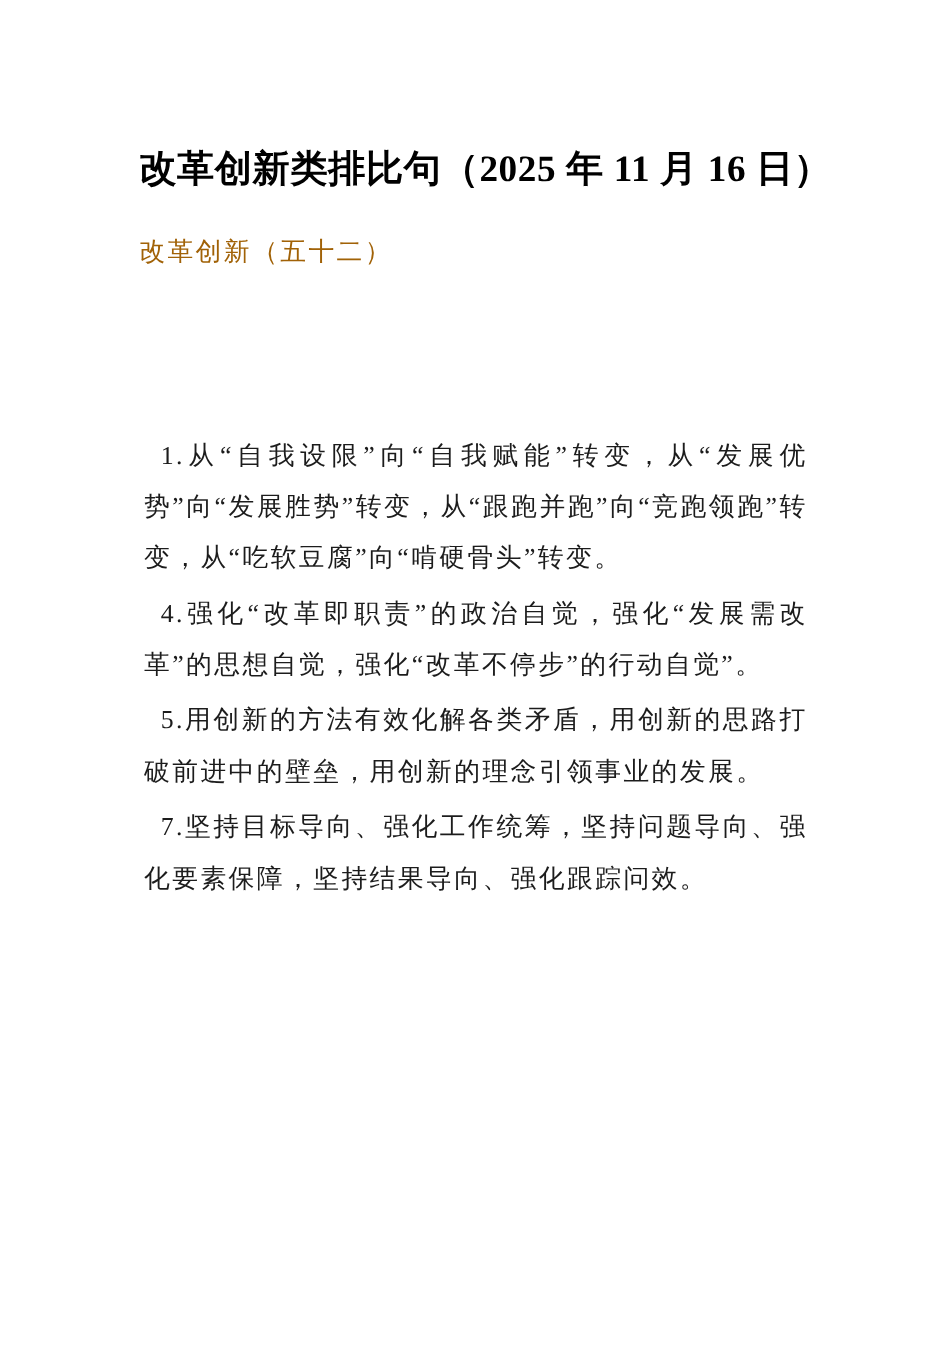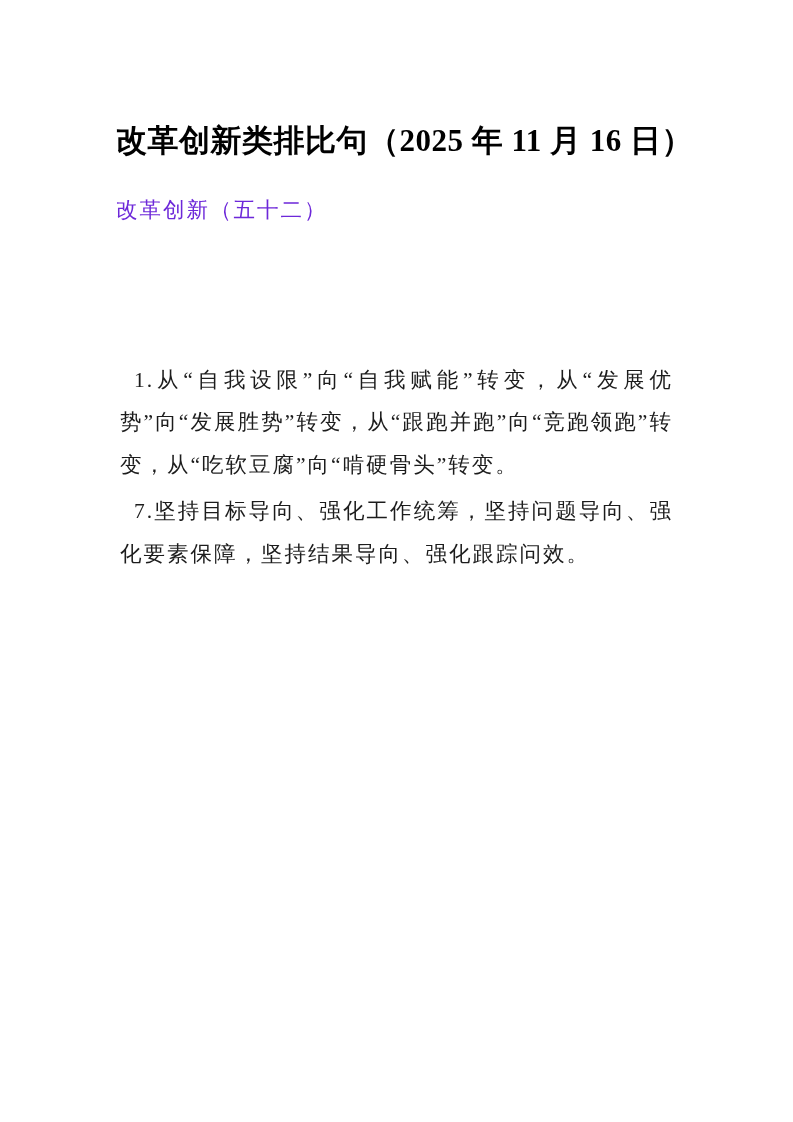--- a/index.html
+++ b/index.html
@@ -30,21 +30,21 @@
     font-weight: bold;
     color: #000000;
     letter-spacing: 0.5px;
     white-space: nowrap;
   }
   .doc-subtitle {
     margin-top: 25px;
     font-size: 21.5px;
     line-height: 42.5px;
     letter-spacing: 2px;
-    color: #6d28d9;
+    color: #a16207;
   }
   .para-list {
     margin-top: 127px;
   }
   .para {
     margin: 4px;
     font-size: 21.5px;
     line-height: 42.5px;
     letter-spacing: 2px;
     text-align: justify;
@@ -57,15 +57,17 @@
 <body>
 
 <div class="page">
   <div class="doc-title">改革创新类排比句（2025 年 11 月 16 日）</div>
 
   <div class="doc-subtitle">改革创新（五十二）</div>
 
   <div class="para-list">
 
   <p class="para">1.从“自我设限”向“自我赋能”转变，从“发展优势”向“发展胜势”转变，从“跟跑并跑”向“竞跑领跑”转变，从“吃软豆腐”向“啃硬骨头”转变。</p>
+      <p class="para">4.强化“改革即职责”的政治自觉，强化“发展需改革”的思想自觉，强化“改革不停步”的行动自觉”。</p>
+      <p class="para">5.用创新的方法有效化解各类矛盾，用创新的思路打破前进中的壁垒，用创新的理念引领事业的发展。</p>
       <p class="para">7.坚持目标导向、强化工作统筹，坚持问题导向、强化要素保障，坚持结果导向、强化跟踪问效。</p>
     </div>
 </div>
 
 </body></html>

